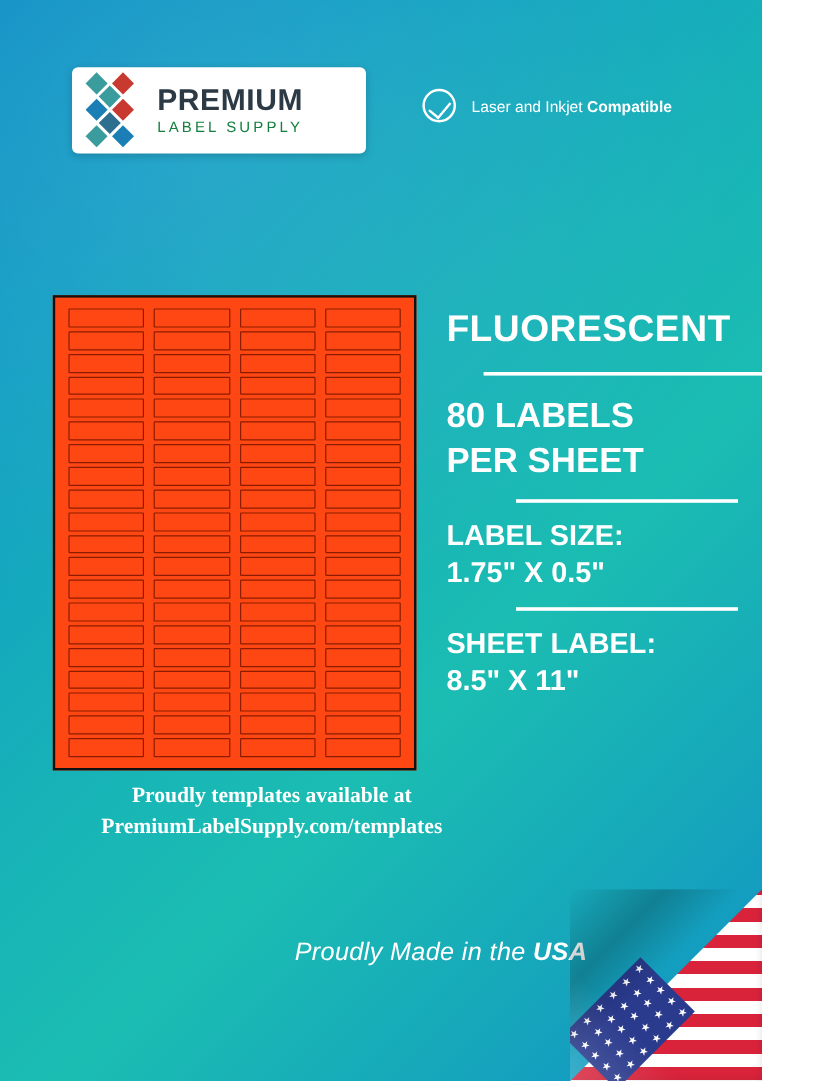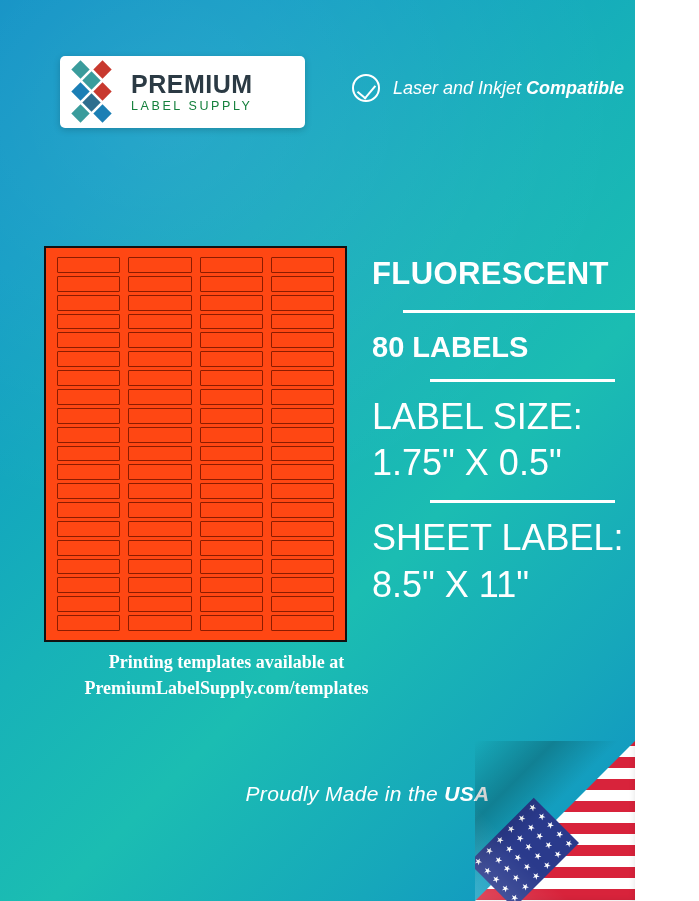--- a/index.html
+++ b/index.html
@@ -110,22 +110,21 @@
     content: "";
     position: absolute;
     left: 7px; top: 5px;
     width: 9px; height: 15px;
     border-right: 2.6px solid #ffffff;
     border-bottom: 2.6px solid #ffffff;
     transform: rotate(40deg);
   }
 
   .compat-text {
-    font-size: 18px;
-    font-style: italic;
+    font-size: 13px;
     font-weight: 400;
     white-space: nowrap;
   }
   .compat-text b { font-weight: bold; }
 
   
   .sheet-wrap {
     position: absolute;
     left: 44px;
     top: 246px;
@@ -190,22 +189,22 @@
   }
   .rule.short { width: 185px; margin: 13px auto 12px auto; }
 
   .info h2 {
     font-size: 29px;
     font-weight: bold;
     line-height: 1.28;
   }
 
   .info h3 {
-    font-size: 36px;
-    font-weight: normal;
+    font-size: 24px;
+    font-weight: bold;
     line-height: 1.3;
   }
 
   
   .made-in {
     position: absolute;
     left: 0;
     top: 782px;
     width: 699px;
     text-align: center;
@@ -388,34 +387,35 @@
         <div class="label-cell"></div>
         <div class="label-cell"></div>
         <div class="label-cell"></div>
         <div class="label-cell"></div>
         <div class="label-cell"></div>
         <div class="label-cell"></div>
         <div class="label-cell"></div>
         <div class="label-cell"></div>
       </div>
     <div class="templates-note">
-      <div>Printing templates available at</div>
+      <div>Proudly templates available at</div>
       <div>PremiumLabelSupply.com/templates</div>
     </div>
   </div>
 
   <div class="info">
     <h1>
       <span>FLUORESCENT</span><br>
     </h1>
 
     <hr class="rule">
 
     <h2>
       <span>80 LABELS</span><br>
+      <span>PER SHEET</span>
     </h2>
 
     <hr class="rule short">
 
     <h3>
       <span>LABEL SIZE:</span><br>
       <span>1.75" X 0.5"</span>
     </h3>
 
     <hr class="rule short">

